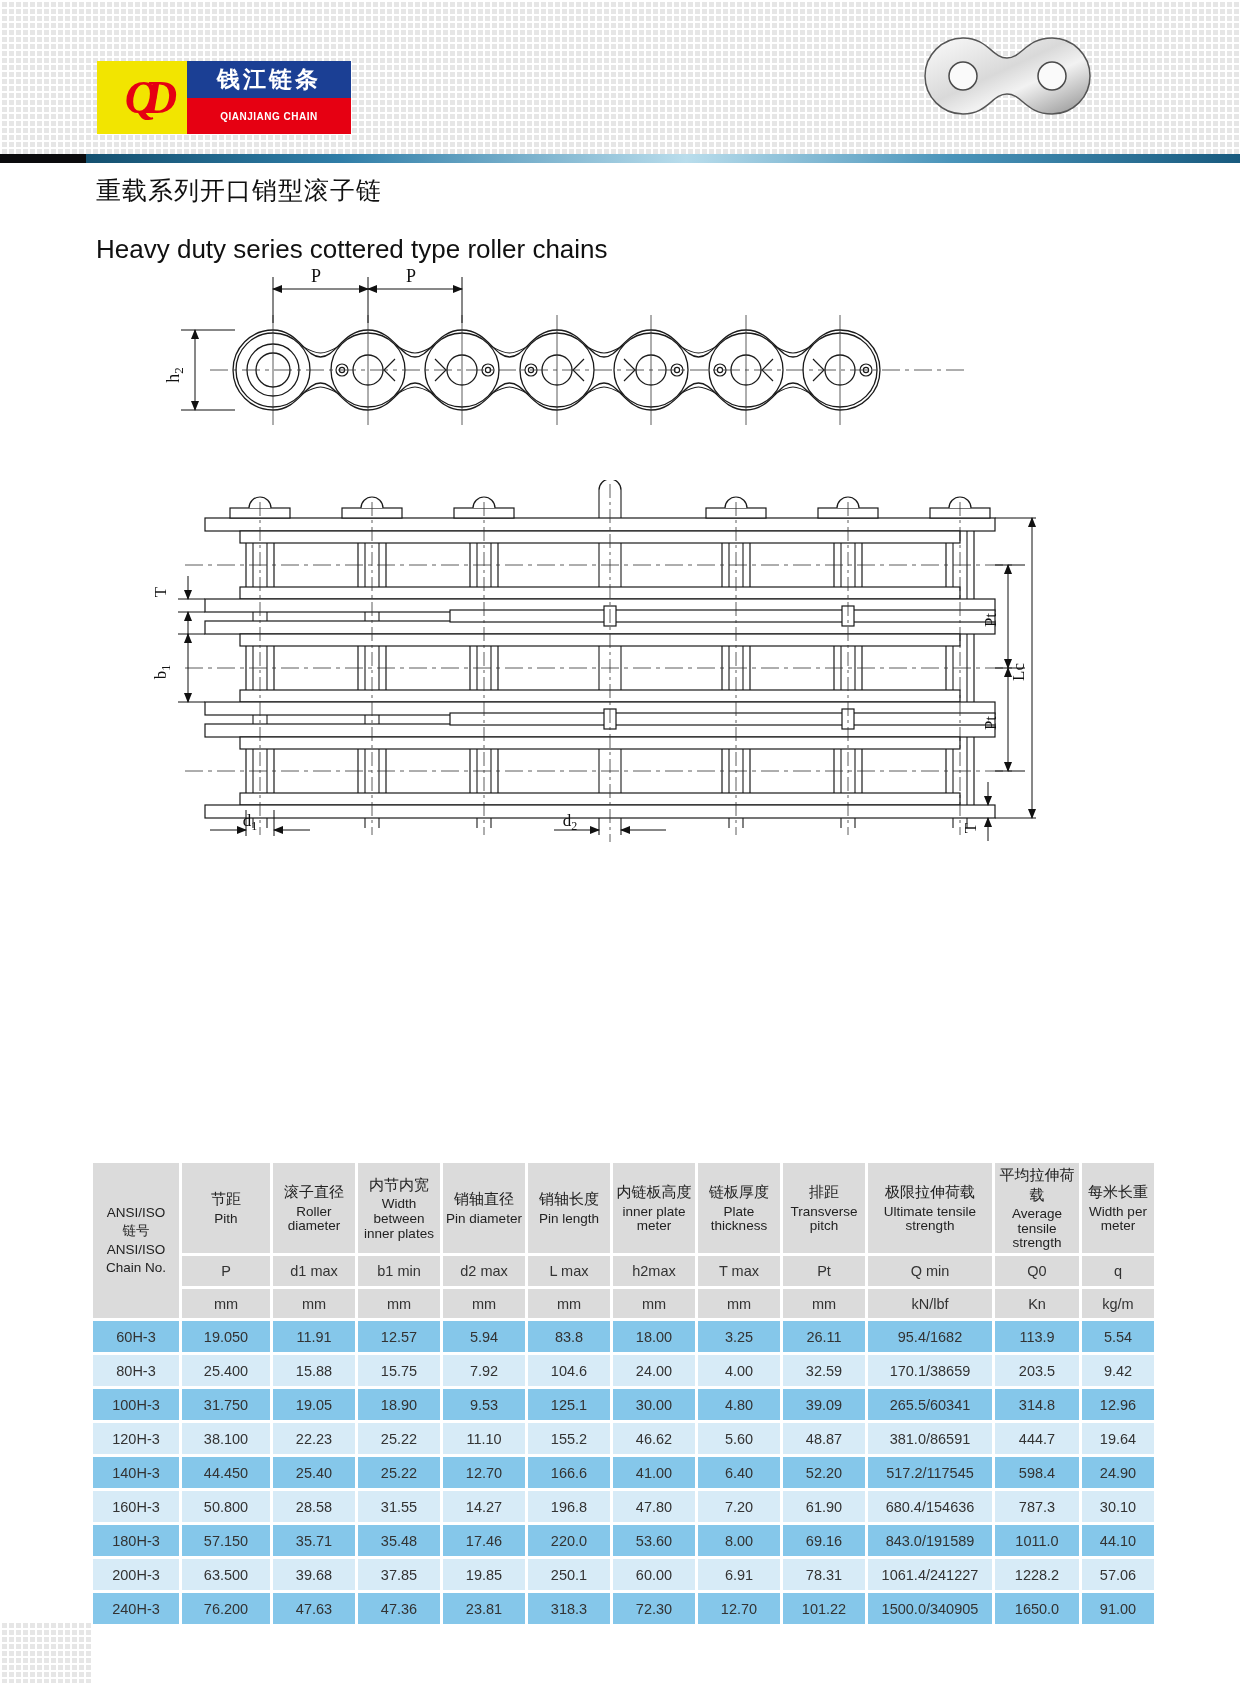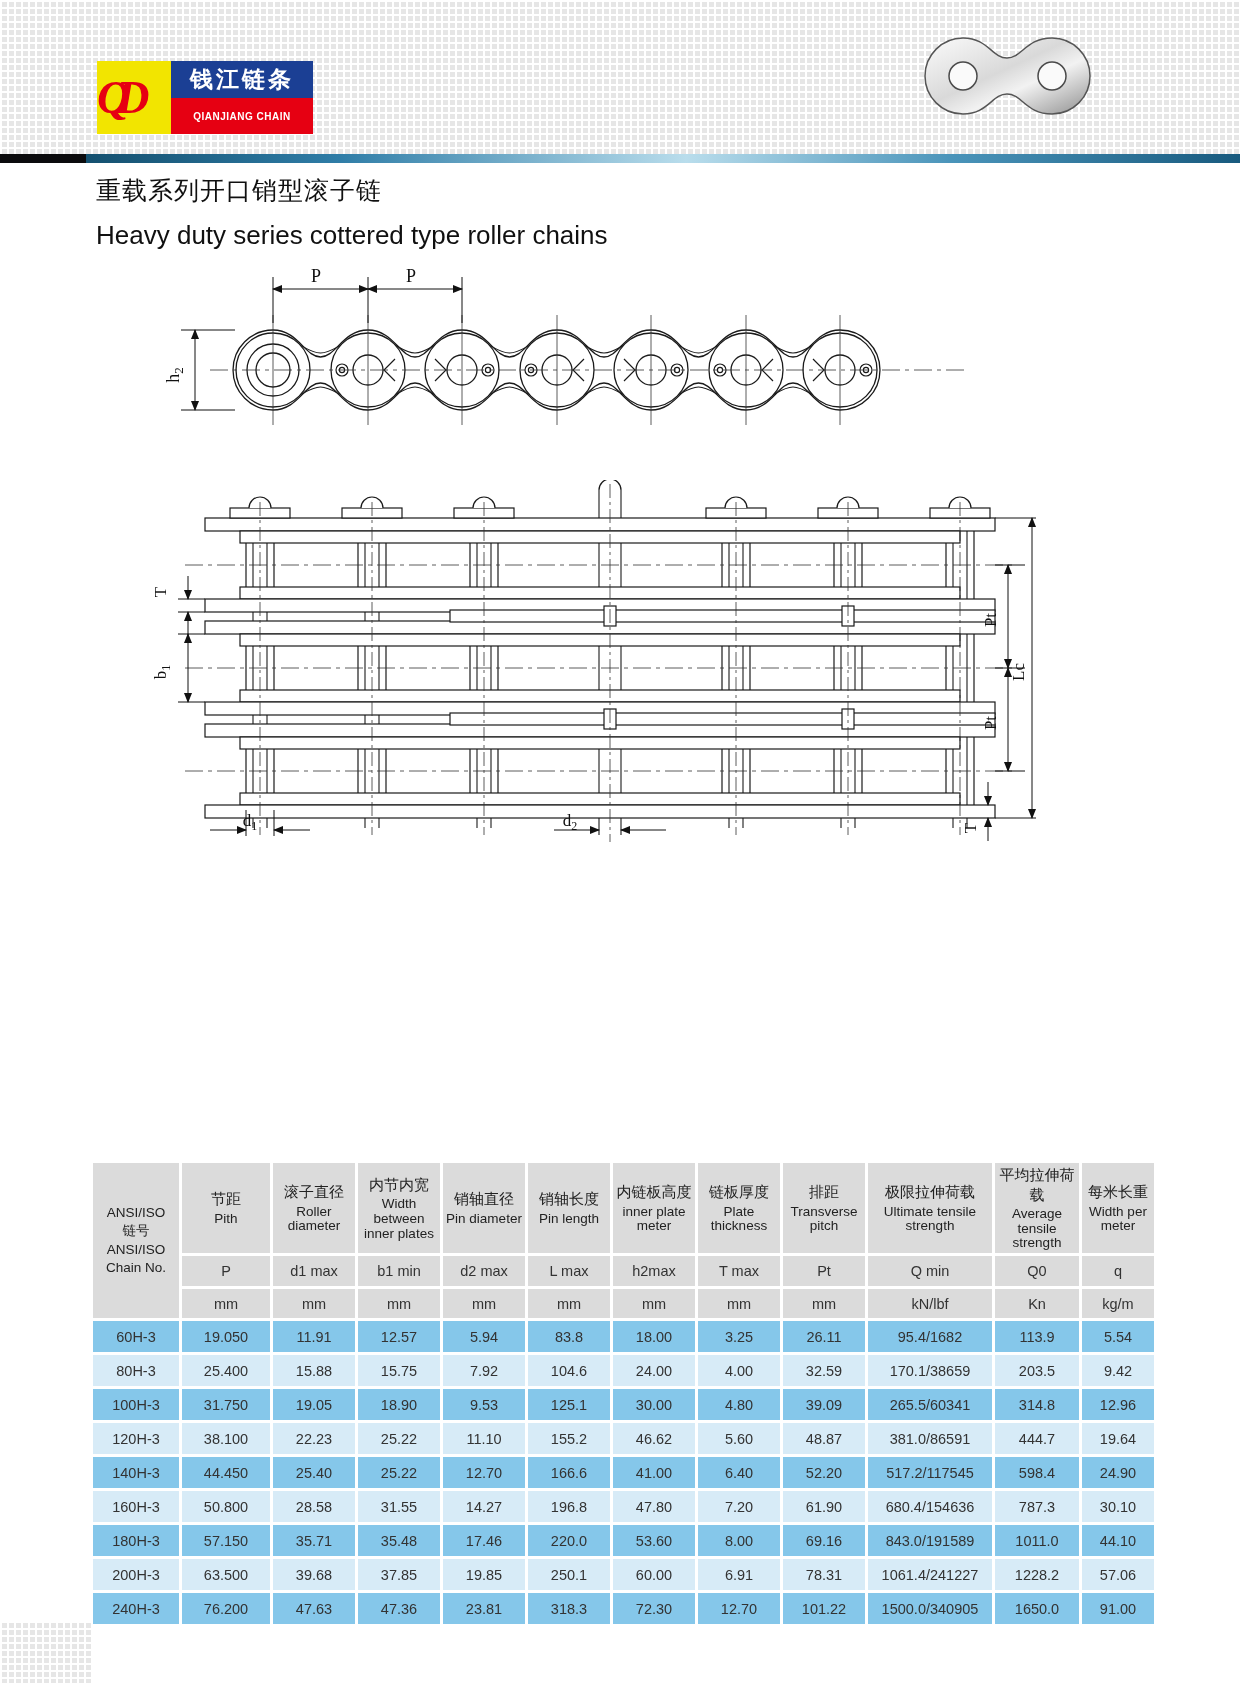--- a/index.html
+++ b/index.html
@@ -9,39 +9,39 @@
   .dots{background-color:#fdfdfd;background-image:
       linear-gradient(to right,#ffffff 2px,transparent 2px),
       linear-gradient(to bottom,#ffffff 2px,transparent 2px),
       linear-gradient(#e6e6e6,#e6e6e6);
       background-size:7px 7px,7px 7px,auto;}
   .header-band{position:absolute;left:0;top:0;width:1240px;height:154px;}
   .corner-dots{position:absolute;left:0;top:1621px;width:93px;height:62px;}
 
   
   .logo{position:absolute;left:97px;top:61px;height:73px;display:flex;}
-  .logo-mark{width:74px;height:73px;background:var(--logo-yellow);display:flex;align-items:center;}
+  .logo-mark{width:74px;height:73px;background:var(--logo-yellow);display:flex;align-items:center;justify-content:center;padding-left:16px;}
   .logo-mark span{font-family:"Liberation Serif",serif;font-style:italic;font-weight:bold;
       font-size:46px;color:var(--logo-red);letter-spacing:-14px;padding-right:12px;line-height:1;}
-  .logo-text{width:142px;display:flex;flex-direction:column;}
+  .logo-text{width:164px;display:flex;flex-direction:column;}
   .logo-cn{height:37px;background:var(--logo-blue);color:#fff;display:flex;align-items:center;justify-content:center;
       font-size:23px;font-weight:bold;letter-spacing:3px;}
   .logo-en{height:36px;background:var(--logo-red);color:#fff;display:flex;align-items:center;justify-content:center;
       font-size:10px;font-weight:bold;letter-spacing:.5px;}
 
   .link-plate{position:absolute;left:900px;top:26px;width:215px;height:100px;}
 
   
   .rule-black{position:absolute;left:0;top:154px;width:86px;height:9px;background:#0b0b0d;}
   .rule-blue{position:absolute;left:86px;top:154px;width:1154px;height:9px;
       background:linear-gradient(90deg,#14506f 0%,#2f7da7 22%,#b9ddec 52%,#4a94ba 75%,#185a7e 100%);}
 
   .title{position:absolute;left:96px;top:174px;}
   .title .cn{font-size:25px;color:#101010;letter-spacing:1px;}
-  .title .en{font-size:26px;color:#101010;margin-top:13px;}
+  .title .en{font-size:26px;color:#101010;margin-top:27px;}
 
   .diagram{position:absolute;}
   .d1{left:85px;top:263px;width:880px;height:202px;}
   .d2{left:150px;top:480px;width:890px;height:370px;}
   svg text{font-family:"Liberation Serif",serif;fill:#111;}
 
   
   .spec-table{position:absolute;left:90px;top:1160px;border-collapse:separate;border-spacing:3px;
       table-layout:fixed;width:1067px;}
   .spec-table th,.spec-table td{text-align:center;vertical-align:middle;font-weight:normal;

